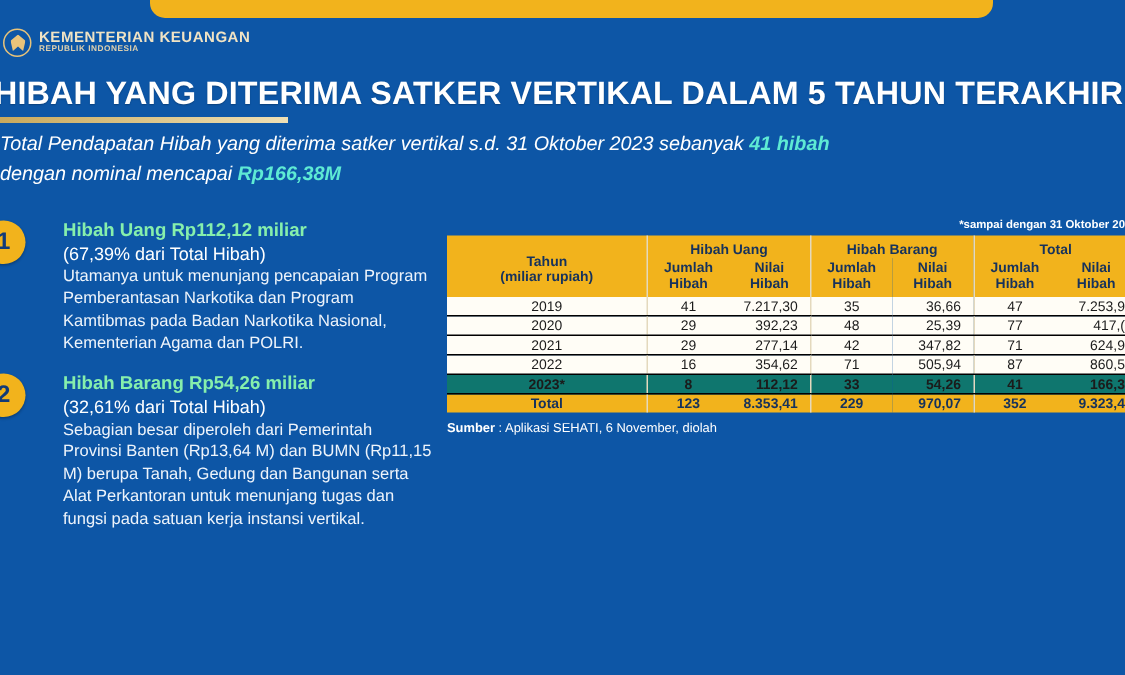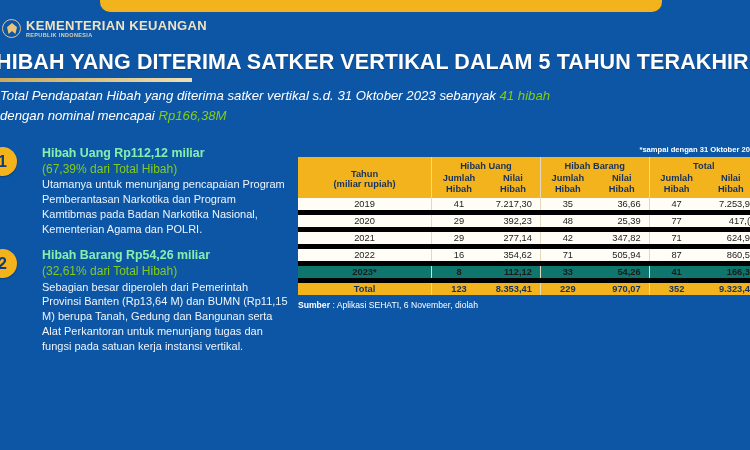--- a/index.html
+++ b/index.html
@@ -22,74 +22,74 @@
   .logo-mark{ width:20px; height:22px; position:relative; }
   .logo-mark .circ{
     position:absolute; left:0; top:1px; width:19px; height:19px;
     border-radius:50%; border:1.3px solid #e8c37a;
   }
   .logo-mark .wing{
     position:absolute; left:5px; top:5px; width:10px; height:11px;
     background:#e8c37a; clip-path:polygon(50% 0,100% 38%,84% 100%,50% 72%,16% 100%,0 38%);
   }
   .logo-text{ line-height:1.05; }
-  .logo-text .l1{ font-size:13px; font-weight:bold; letter-spacing:.35px; color:#f0e3c4; }
+  .logo-text .l1{ font-size:10px; font-weight:bold; letter-spacing:.35px; color:#f0e3c4; }
   .logo-text .l2{ font-size:5.5px; font-weight:bold; letter-spacing:.35px; color:#dfd0ae; }
 
   
   .title{
     position:absolute; left:-4px; top:50px; width:760px;
     font-size:21.5px; font-weight:bold; letter-spacing:.1px;
     color:#ffffff; white-space:nowrap;
     text-shadow:0 1px 1px rgba(0,0,0,.25);
   }
   .title-rule{
     position:absolute; left:0px; top:78px; width:192px; height:4px;
     background:linear-gradient(90deg,#c9a95c,#efe0b5);
   }
 
   
   .subtitle{
     position:absolute; left:0px; top:86px; width:700px;
     font-size:13.2px; font-style:italic; line-height:1.55;
     color:#ffffff; white-space:nowrap;
   }
-  .subtitle .hl{ color:#84cc16; font-weight:normal; font-style:italic; }
+  .subtitle .hl{ color:#5eead4; font-weight:bold; font-style:italic; }
   .subtitle .row2{ display:block; }
 
   
   .bullets{ position:absolute; left:0px; top:145px; width:290px; }
   .bullet{ position:relative; margin-bottom:11px; }
   .badge{
     position:absolute; left:-12px; top:2px; width:29px; height:29px;
     background:#f2b31c; border-radius:50%;
     color:#123a78; font-weight:bold; font-size:16px;
     display:flex; align-items:center; justify-content:center;
     box-shadow:0 1px 2px rgba(0,0,0,.3);
   }
   .bullet-body{ margin-left:42px; }
   .b-head{ font-size:12.4px; font-weight:bold; color:#86efac; line-height:1.3; }
-  .b-sub{ font-size:12px; color:#84cc16; line-height:1.35; }
+  .b-sub{ font-size:12px; color:#ffffff; line-height:1.35; }
   .b-text{ font-size:11px; color:#eef4fb; line-height:1.34; }
 
   
   .table-zone{ position:absolute; left:298px; top:145px; width:452px; }
   .note{
     text-align:right; font-size:7.6px; font-weight:bold; color:#ffffff;
     padding-right:0px; margin-bottom:3px; white-space:nowrap; overflow:hidden;
   }
   table{ border-collapse:collapse; width:460px; table-layout:fixed; }
   th,td{ font-size:9.3px; padding:1px 4px; }
   thead th{
     background:#f2b31c; color:#16325c; font-weight:bold;
     text-align:center; vertical-align:middle; line-height:1.12;
   }
   thead tr.grp th{ padding-top:4px; padding-bottom:1px; }
   thead tr.sub th{ padding-bottom:4px; }
-  tbody td{ background:#fffdf6; color:#1b1b1b; text-align:center; border-bottom:5px solid #000000; }
+  tbody td{ background:#fffdf6; color:#1b1b1b; text-align:center; border-bottom:1px solid #000000; }
   tbody td.num{ text-align:right; padding-right:8px; }
   tbody tr.starred td{ background:#0f766e; font-weight:bold; }
   tbody tr.total td{ background:#f2b31c; color:#16325c; font-weight:bold; border-bottom:none; }
   .c-year{ width:54px; }
   .c-jm{ width:44px; }
   .c-nl{ width:84px; }
   .vline{ border-left:1px solid #e4d9bd; }
   .source{
     margin-top:5px; font-size:8.6px; color:#ffffff; white-space:nowrap;
   }

